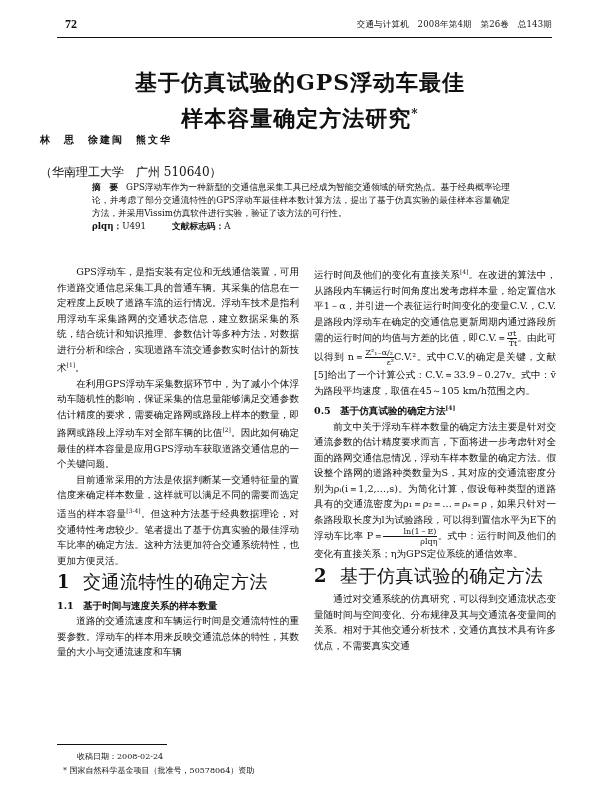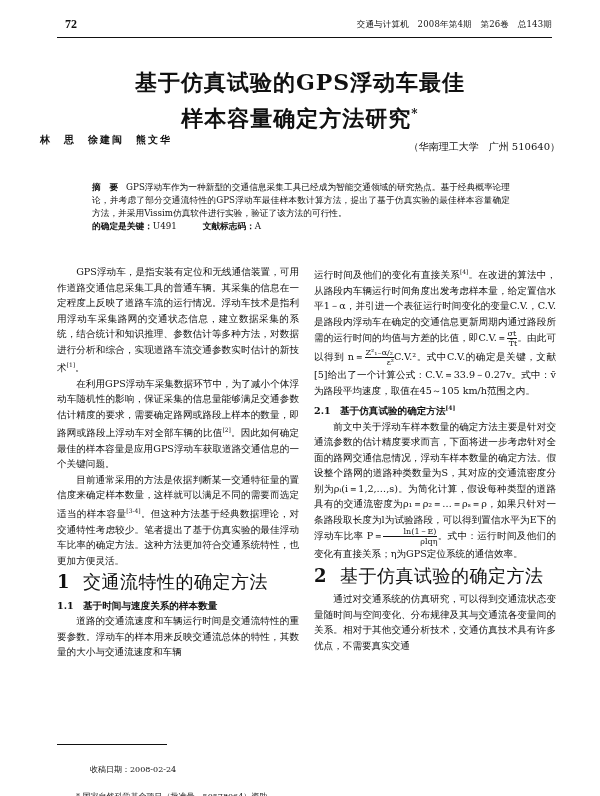--- a/index.html
+++ b/index.html
@@ -9,21 +9,21 @@
   }
   .abs { position: absolute; }
   .header { left: 57px; top: 17px; width: 495px; height: 18px; }
   .page-num { position: absolute; left: 8px; top: 0; font-size: 12px; font-weight: bold; font-family: "Liberation Serif", serif; }
   .journal-info { position: absolute; right: 0; top: 2px; font-size: 8.5px; letter-spacing: 0.2px; white-space: nowrap; }
   .header-rule { left: 57px; top: 37px; width: 495px; height: 0; border-top: 1.6px solid #111; }
 
   .title { left: 40px; top: 66px; width: 520px; text-align: center; font-size: 22px; font-weight: bold; line-height: 32px; letter-spacing: 1px; }
   .title sup { font-size: 12px; }
   .authors { left: 40px; top: 133px; width: 520px; font-size: 10px; font-weight: bold; letter-spacing: 2px; }
-  .affil { left: 40px; top: 140px; width: 520px; text-align: right; font-size: 10px; }
+  .affil { left: 40px; top: 164px; width: 520px; text-align: left; font-size: 12px; }
 
   .abstract { left: 92px; top: 181px; width: 418px; font-size: 8.7px; line-height: 13px; text-align: justify; }
   .abstract .lbl { font-weight: bold; margin-right: 8px; }
   .abstract p { margin: 0; }
   .kw { margin-top: 0; }
   .cls span.gap { display: inline-block; width: 26px; }
 
   .col { top: 264px; width: 242px; font-size: 9.6px; line-height: 15.5px; text-align: justify; }
   .col-left { left: 57px; }
   .col-right { left: 314px; }
@@ -33,21 +33,21 @@
   .h1 { font-size: 18px; font-weight: normal; margin: 6px 0 8px 0; letter-spacing: 0.5px; }
   .h1 .num { display: inline-block; width: 26px; font-weight: bold; }
   .h2 { font-size: 9.6px; font-weight: bold; margin: 2px 0 0 0; }
   .h2 .num { display: inline-block; width: 26px; }
   .frac { display: inline-block; vertical-align: middle; text-align: right; font-size: 8px; line-height: 9px; }
   .frac .top { display: block; border-bottom: 0.8px solid #111; padding: 0 1px; }
   .frac .bot { display: block; }
 
   .footnote-rule { left: 57px; top: 744px; width: 110px; height: 0; border-top: 1px solid #111; }
   .footnotes { left: 57px; top: 750px; width: 240px; font-size: 8px; line-height: 14px; }
-  .footnotes p { margin: 13px; }
+  .footnotes p { margin: 0; }
   .fn-received { padding-left: 20px; }
   .fn-fund { padding-left: 6px; }
 </style>
 </head>
 <body>
 
 <div class="abs header">
   <span class="page-num">72</span>
   <span class="journal-info">交通与计算机　2008年第4期　第26卷　总143期</span>
 </div>
@@ -56,37 +56,37 @@
 <div class="abs title">
   <div>基于仿真试验的GPS浮动车最佳</div>
   <div><span>样本容量确定方法研究</span><sup>*</sup></div>
 </div>
 
 <div class="abs authors">林　思　徐建闽　熊文华</div>
 <div class="abs affil">（华南理工大学　广州 510640）</div>
 
 <div class="abs abstract">
   <p><span class="lbl">摘　要</span><span>GPS浮动车作为一种新型的交通信息采集工具已经成为智能交通领域的研究热点。基于经典概率论理论，并考虑了部分交通流特性的GPS浮动车最佳样本数计算方法，提出了基于仿真实验的最佳样本容量确定方法，并采用Vissim仿真软件进行实验，验证了该方法的可行性。</span></p>
-  <p class="cls"><b>的确定是关键：</b><span>U491</span><span class="gap"></span><b>文献标志码：</b><span>A</span></p>
+  <p class="cls"><b>ρlqη：</b><span>U491</span><span class="gap"></span><b>文献标志码：</b><span>A</span></p>
 </div>
 
 <div class="abs col col-left">
   <p><span>GPS浮动车，是指安装有定位和无线通信装置，可用作道路交通信息采集工具的普通车辆。其采集的信息在一定程度上反映了道路车流的运行情况。浮动车技术是指利用浮动车采集路网的交通状态信息，建立数据采集的系统，结合统计和知识推理、参数估计等多种方法，对数据进行分析和综合，实现道路车流交通参数实时估计的新技术</span><span class="cite">[1]</span>。</p>
   <p><span>在利用GPS浮动车采集数据环节中，为了减小个体浮动车随机性的影响，保证采集的信息量能够满足交通参数估计精度的要求，需要确定路网或路段上样本的数量，即路网或路段上浮动车对全部车辆的比值</span><span class="cite">[2]</span><span>。因此如何确定最佳的样本容量是应用GPS浮动车获取道路交通信息的一个关键问题。</span></p>
   <p><span>目前通常采用的方法是依据判断某一交通特征量的置信度来确定样本数量，这样就可以满足不同的需要而选定适当的样本容量</span><span class="cite">[3-4]</span><span>。但这种方法基于经典数据理论，对交通特性考虑较少。笔者提出了基于仿真实验的最佳浮动车比率的确定方法。这种方法更加符合交通系统特性，也更加方便灵活。</span></p>
   <div class="h1"><span class="num">1</span><span>交通流特性的确定方法</span></div>
   <div class="h2"><span class="num">1.1</span><span>基于时间与速度关系的样本数量</span></div>
   <p>道路的交通流速度和车辆运行时间是交通流特性的重要参数。浮动车的样本用来反映交通流总体的特性，其数量的大小与交通流速度和车辆</p>
 </div>
 
 <div class="abs col col-right">
   <p class="noindent">
     <span>运行时间及他们的变化有直接关系</span><span class="cite">[4]</span><span>。在改进的算法中，从路段内车辆运行时间角度出发考虑样本量，给定置信水平1－α，并引进一个表征运行时间变化的变量C.V.，C.V.是路段内浮动车在确定的交通信息更新周期内通过路段所需的运行时间的均值与方差的比值，即C.V.＝</span><span class="frac"><span class="top">σt</span><span class="bot">T̄t</span></span><span>。由此可以得到 n＝</span><span class="frac"><span class="top">Z²₁₋α/₂</span><span class="bot">ε²</span></span><span>C.V.²。式中C.V.的确定是关键，文献[5]给出了一个计算公式：C.V.＝33.9－0.27v。式中：v̄为路段平均速度，取值在45～105 km/h范围之内。</span>
   </p>
-  <div class="h2"><span class="num">2.1</span><span>基于仿真试验的确定方法</span><span class="cite">[4]</span></div>
+  <div class="h2"><span class="num">0.5</span><span>基于仿真试验的确定方法</span><span class="cite">[4]</span></div>
   <p><span>前文中关于浮动车样本数量的确定方法主要是针对交通流参数的估计精度要求而言，下面将进一步考虑针对全面的路网交通信息情况，浮动车样本数量的确定方法。假设整个路网的道路种类数量为S，其对应的交通流密度分别为ρᵢ(i＝1,2,…,s)。为简化计算，假设每种类型的道路具有的交通流密度为ρ₁＝ρ₂＝…＝ρₛ＝ρ，如果只针对一条路段取长度为l为试验路段，可以得到置信水平为E下的浮动车比率 P＝</span><span class="frac"><span class="top">ln(1－E)</span><span class="bot">ρlqη</span></span><span>。式中：运行时间及他们的变化有直接关系；η为GPS定位系统的通信效率。</span></p>
   <div class="h1"><span class="num">2</span><span>基于仿真试验的确定方法</span></div>
   <p>通过对交通系统的仿真研究，可以得到交通流状态变量随时间与空间变化、分布规律及其与交通流各变量间的关系。相对于其他交通分析技术，交通仿真技术具有许多优点，不需要真实交通</p>
 </div>
 
 <div class="abs footnote-rule"></div>
 <div class="abs footnotes">
   <p class="fn-received">收稿日期：2008-02-24</p>
   <p class="fn-fund">* 国家自然科学基金项目（批准号，50578064）资助</p>
 </div>

